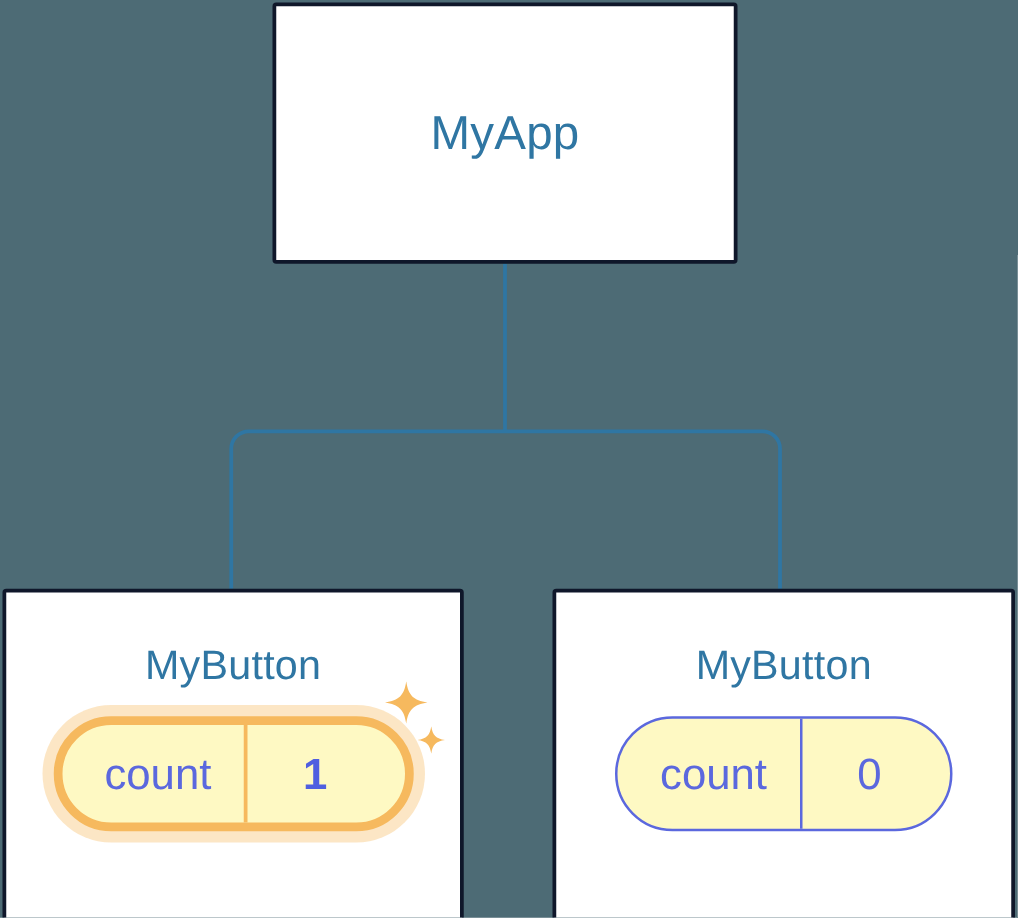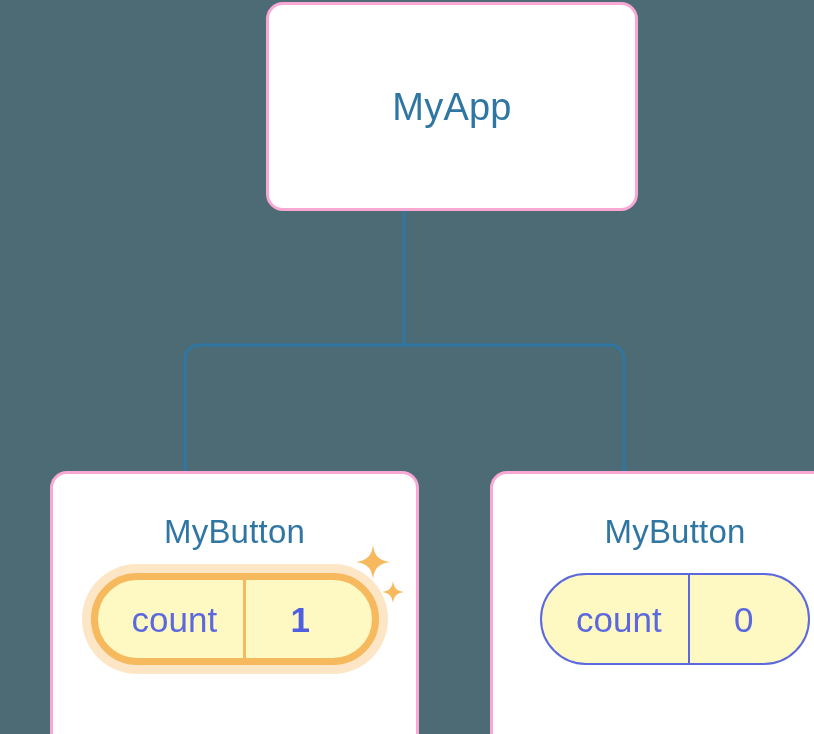--- a/index.html
+++ b/index.html
@@ -27,24 +27,23 @@
     top: 0;
     width: 814px;
     height: 734px;
     pointer-events: none;
   }
 
   
   .node {
     position: absolute;
     background: #ffffff;
-    border: 3px solid #f9a8d4;
-    border-radius: 17px;
+    border: 3px solid #0f172a;
+    border-radius: 3px;
     box-sizing: border-box;
-    margin-left: 48px;
   }
 
   
   #node-root {
     left: 218px;
     top: 2px;
     width: 372px;
     height: 209px;
     display: flex;
     align-items: center;

